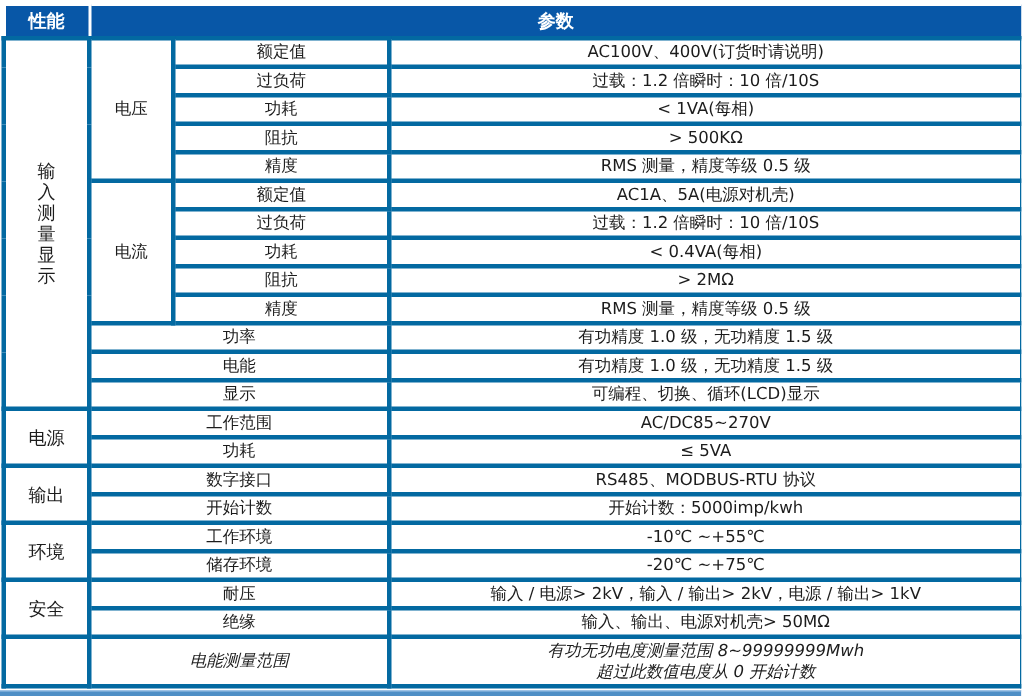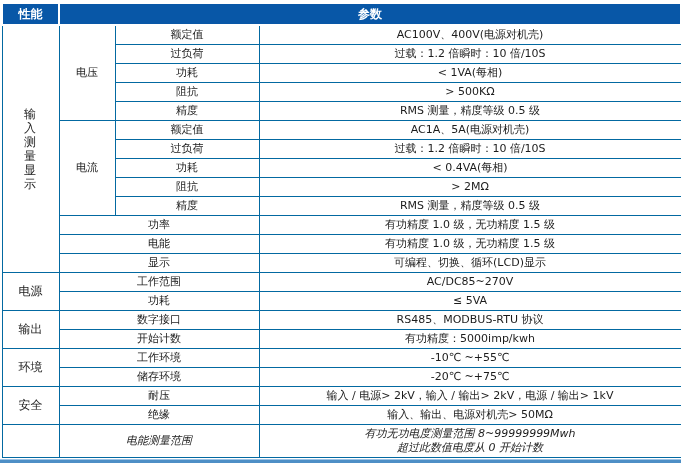--- a/index.html
+++ b/index.html
@@ -24,37 +24,37 @@
   table.spec th.hdr {
     background: #0857A7;
     color: #ffffff;
     font-size: 12px;
     font-weight: bold;
     height: 20px;
     border: 2px solid #ffffff;
     padding: 0;
   }
   table.spec td {
-    border: 1px solid #0369a1;
+    border: 3px solid #0369a1;
     text-align: center;
     vertical-align: middle;
     padding: 1px 2px;
     background: #ffffff;
     line-height: 14px;
   }
   tr.r { height: 19px; }
   tr.last { height: 33px; font-style: italic; }
   tr.sec td { border-top: 1px solid #7f7f7f; }
   td.grp { font-size: 12px; }
   .vtext {
     width: 13px;
     margin: 13px auto;
     line-height: 14px;
     word-break: break-all;
-    text-align: left;
+    text-align: center;
   }
   .accent {
     width: 681px;
     height: 3px;
     background: #4E8FC6;
     border-top: 1px solid #9DC3E6;
     margin-top: 1px;
   }
 </style>
 </head>
@@ -74,21 +74,21 @@
         <th class="hdr" colspan="3">参数</th>
       </tr>
     </thead>
     <tbody>
       <tr class="r">
         <td class="grp" rowspan="13">
           <div class="vtext">输入测量显示</div>
         </td>
         <td class="sub" rowspan="5">电压</td>
         <td class="nm">额定值</td>
-        <td class="val">AC100V、400V(电源对机壳)</td>
+        <td class="val">AC100V、400V(订货时请说明)</td>
       </tr>
       <tr class="r">
         <td class="nm">过负荷</td>
         <td class="val">过载：1.2 倍瞬时：10 倍/10S</td>
       </tr>
       <tr class="r">
         <td class="nm">功耗</td>
         <td class="val">&lt; 1VA(每相)</td>
       </tr>
       <tr class="r">
@@ -141,21 +141,21 @@
         <td class="nm" colspan="2">功耗</td>
         <td class="val">≤ 5VA</td>
       </tr>
       <tr class="r sec">
         <td class="grp" rowspan="2">输出</td>
         <td class="nm" colspan="2">数字接口</td>
         <td class="val">RS485、MODBUS-RTU 协议</td>
       </tr>
       <tr class="r">
         <td class="nm" colspan="2">开始计数</td>
-        <td class="val">有功精度：5000imp/kwh</td>
+        <td class="val">开始计数：5000imp/kwh</td>
       </tr>
       <tr class="r sec">
         <td class="grp" rowspan="2">环境</td>
         <td class="nm" colspan="2">工作环境</td>
         <td class="val">-10℃ ~+55℃</td>
       </tr>
       <tr class="r">
         <td class="nm" colspan="2">储存环境</td>
         <td class="val">-20℃ ~+75℃</td>
       </tr>

